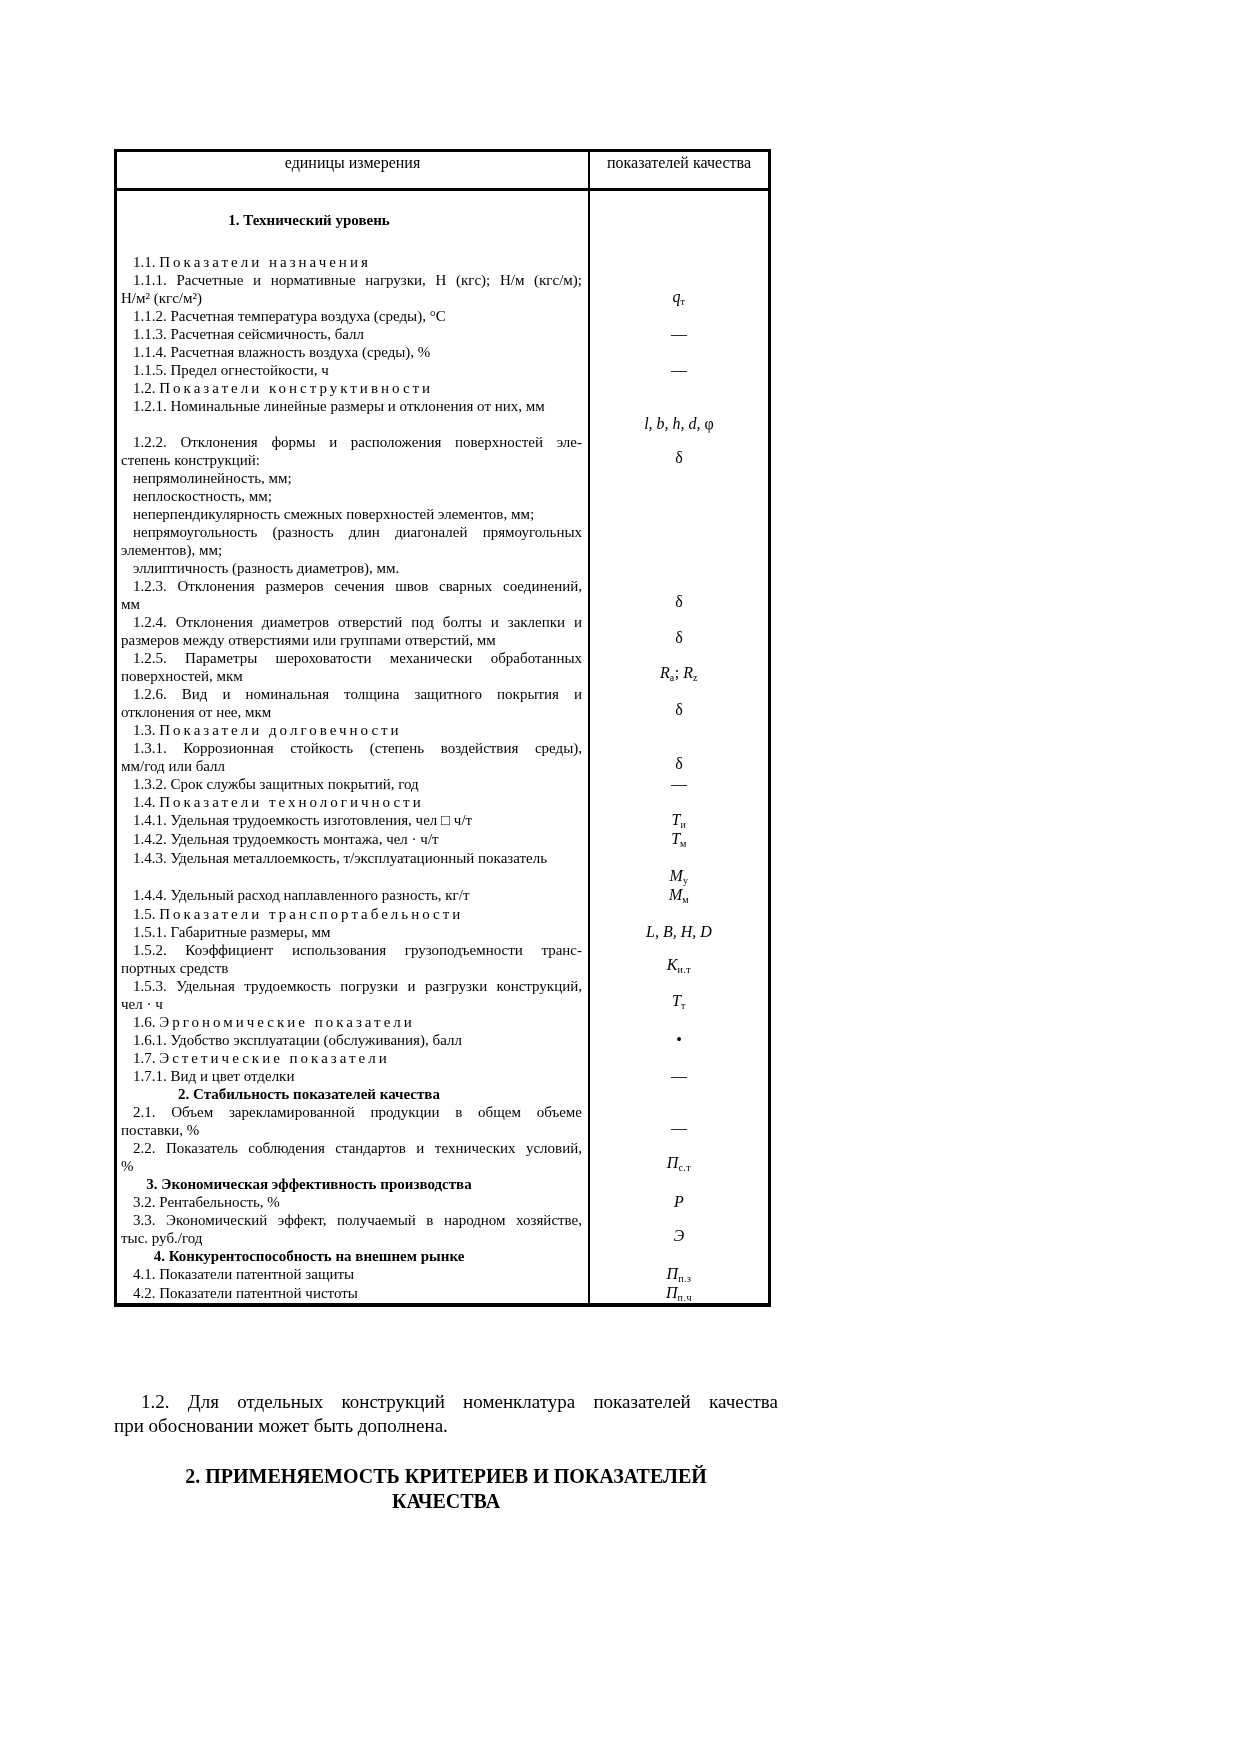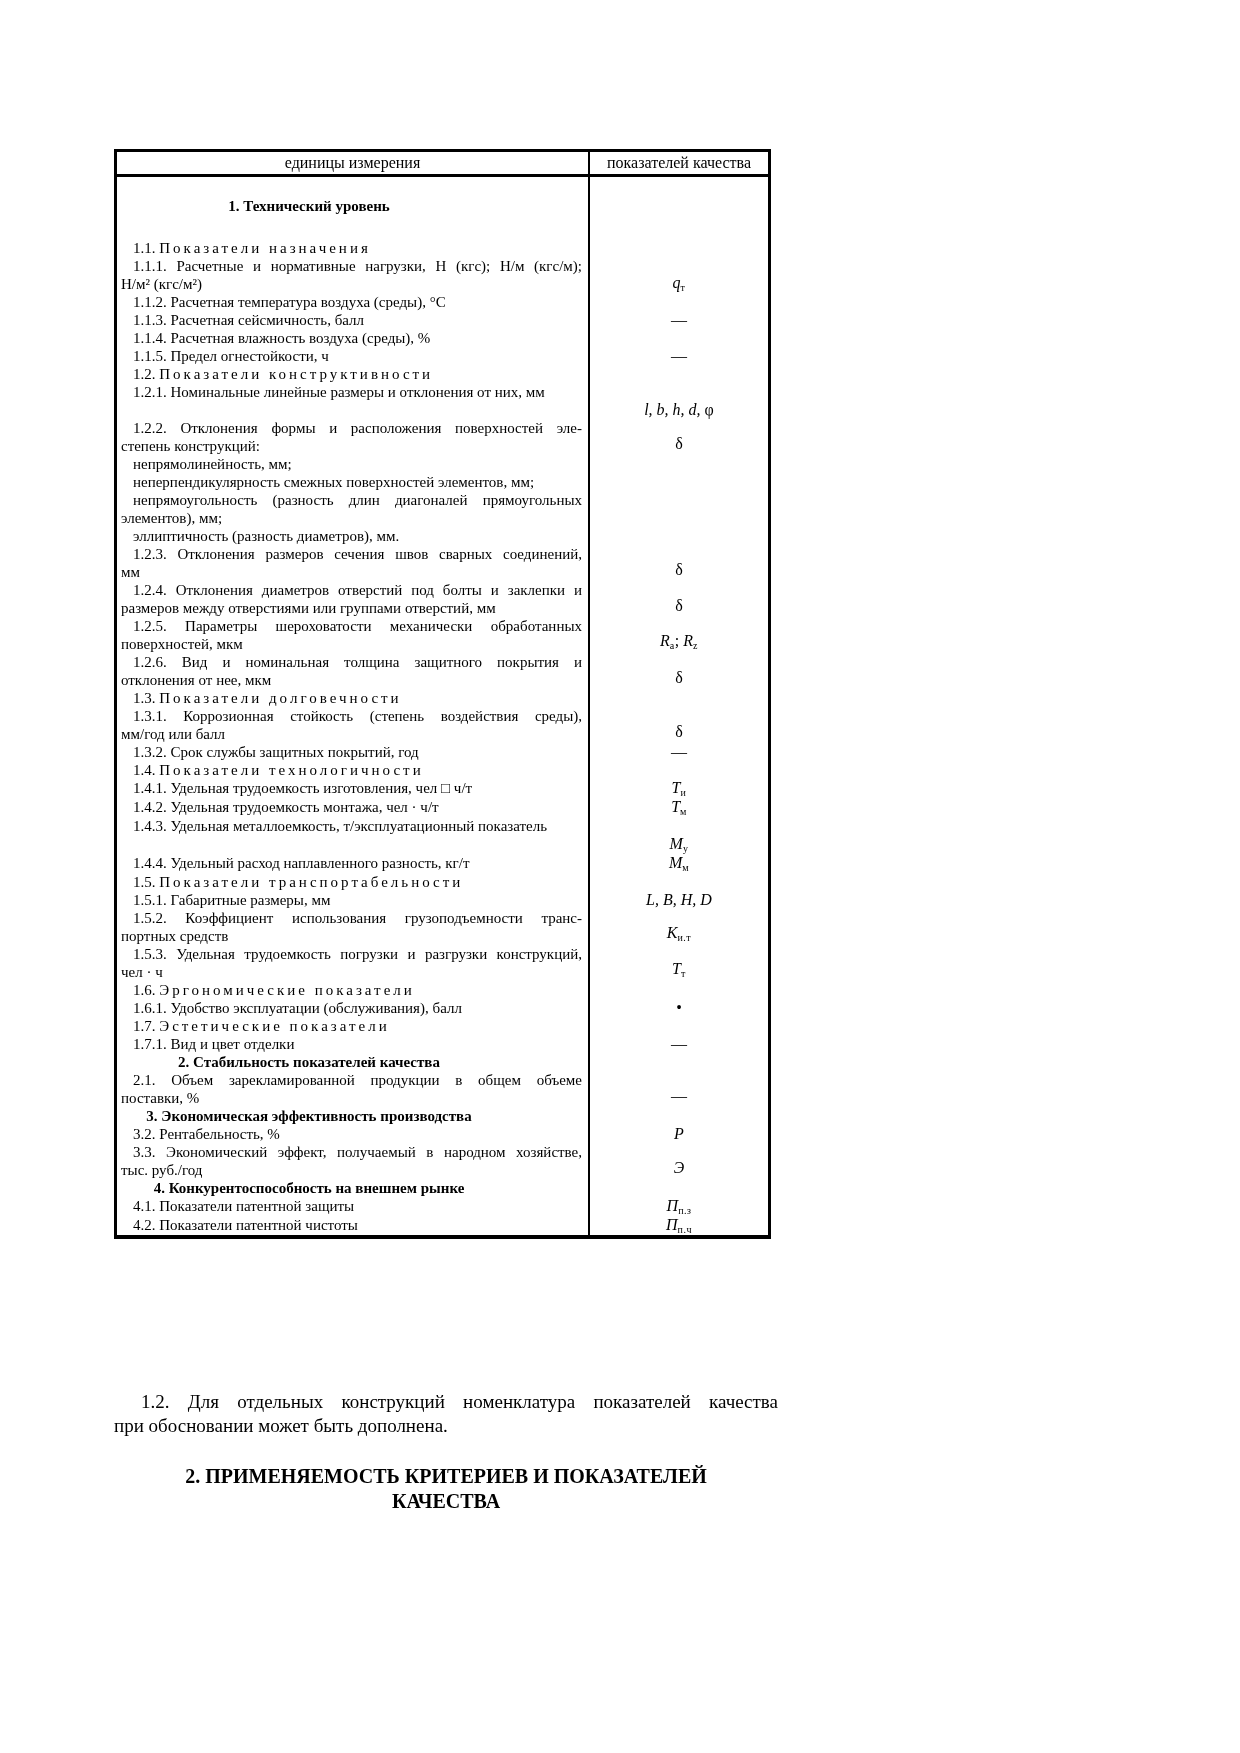--- a/index.html
+++ b/index.html
@@ -17,21 +17,21 @@
   .qtable {
     position: absolute; left: 114px; top: 149px; width: 657px;
     border: 3px solid #000; border-bottom-width: 4px;
     background: #fff;
   }
   .thead { display: flex; border-bottom: 3px solid #000; }
   .th1 {
     width: 473px; border-right: 2px solid #000;
     text-align: center; font-size: 16px; line-height: 20px; padding: 1px 0 1px;
   }
-  .th2 { flex: 1; text-align: center; font-size: 16px; line-height: 20px; padding: 1px 0 1px; }
+  .th2 { flex: 1; text-align: center; font-size: 16px; line-height: 20px; padding: 1px 0 15px; }
 
   .trow { display: flex; }
   .gaprow { width: 100%; }
   .lcell {
     width: 473px; border-right: 2px solid #000;
     padding: 0 6px 0 4px;
     font-size: 15px; line-height: 18px;
   }
   .rcell {
     flex: 1; display: flex; align-items: flex-end; justify-content: center;
@@ -153,20 +153,26 @@
           </div>
         </div>
         <div class="trow">
           <div class="lcell">
             <div class="ln ind">непрямолинейность, мм;</div>
           </div>
           <div class="rcell"></div>
         </div>
         <div class="trow">
           <div class="lcell">
+            <div class="ln ind">неплоскостность, мм;</div>
+          </div>
+          <div class="rcell"></div>
+        </div>
+        <div class="trow">
+          <div class="lcell">
             <div class="ln ind">неперпендикулярность смежных поверхностей элементов, мм;</div>
           </div>
           <div class="rcell"></div>
         </div>
         <div class="trow">
           <div class="lcell">
             <div class="ln ind jl">непрямоугольность (разность длин диагоналей прямоугольных</div>
             <div class="ln">элементов), мм;</div>
           </div>
           <div class="rcell"></div>
@@ -346,20 +352,29 @@
           </div>
           <div class="rcell"></div>
         </div>
         <div class="trow">
           <div class="lcell">
             <div class="ln ind jl">2.1. Объем зарекламированной продукции в общем объеме</div>
             <div class="ln">поставки, %</div>
           </div>
           <div class="rcell" style="padding-bottom: 2px;">
             <span class="sym"><span>—</span></span>
+          </div>
+        </div>
+        <div class="trow">
+          <div class="lcell">
+            <div class="ln ind jl">2.2. Показатель соблюдения стандартов и технических условий,</div>
+            <div class="ln">%</div>
+          </div>
+          <div class="rcell" style="padding-bottom: 2px;">
+            <span class="sym"><i>П</i><sub>с.т</sub></span>
           </div>
         </div>
         <div class="trow">
           <div class="lcell">
             <div class="hc ln">3. Экономическая эффективность производства</div>
           </div>
           <div class="rcell"></div>
         </div>
         <div class="trow">
           <div class="lcell">

